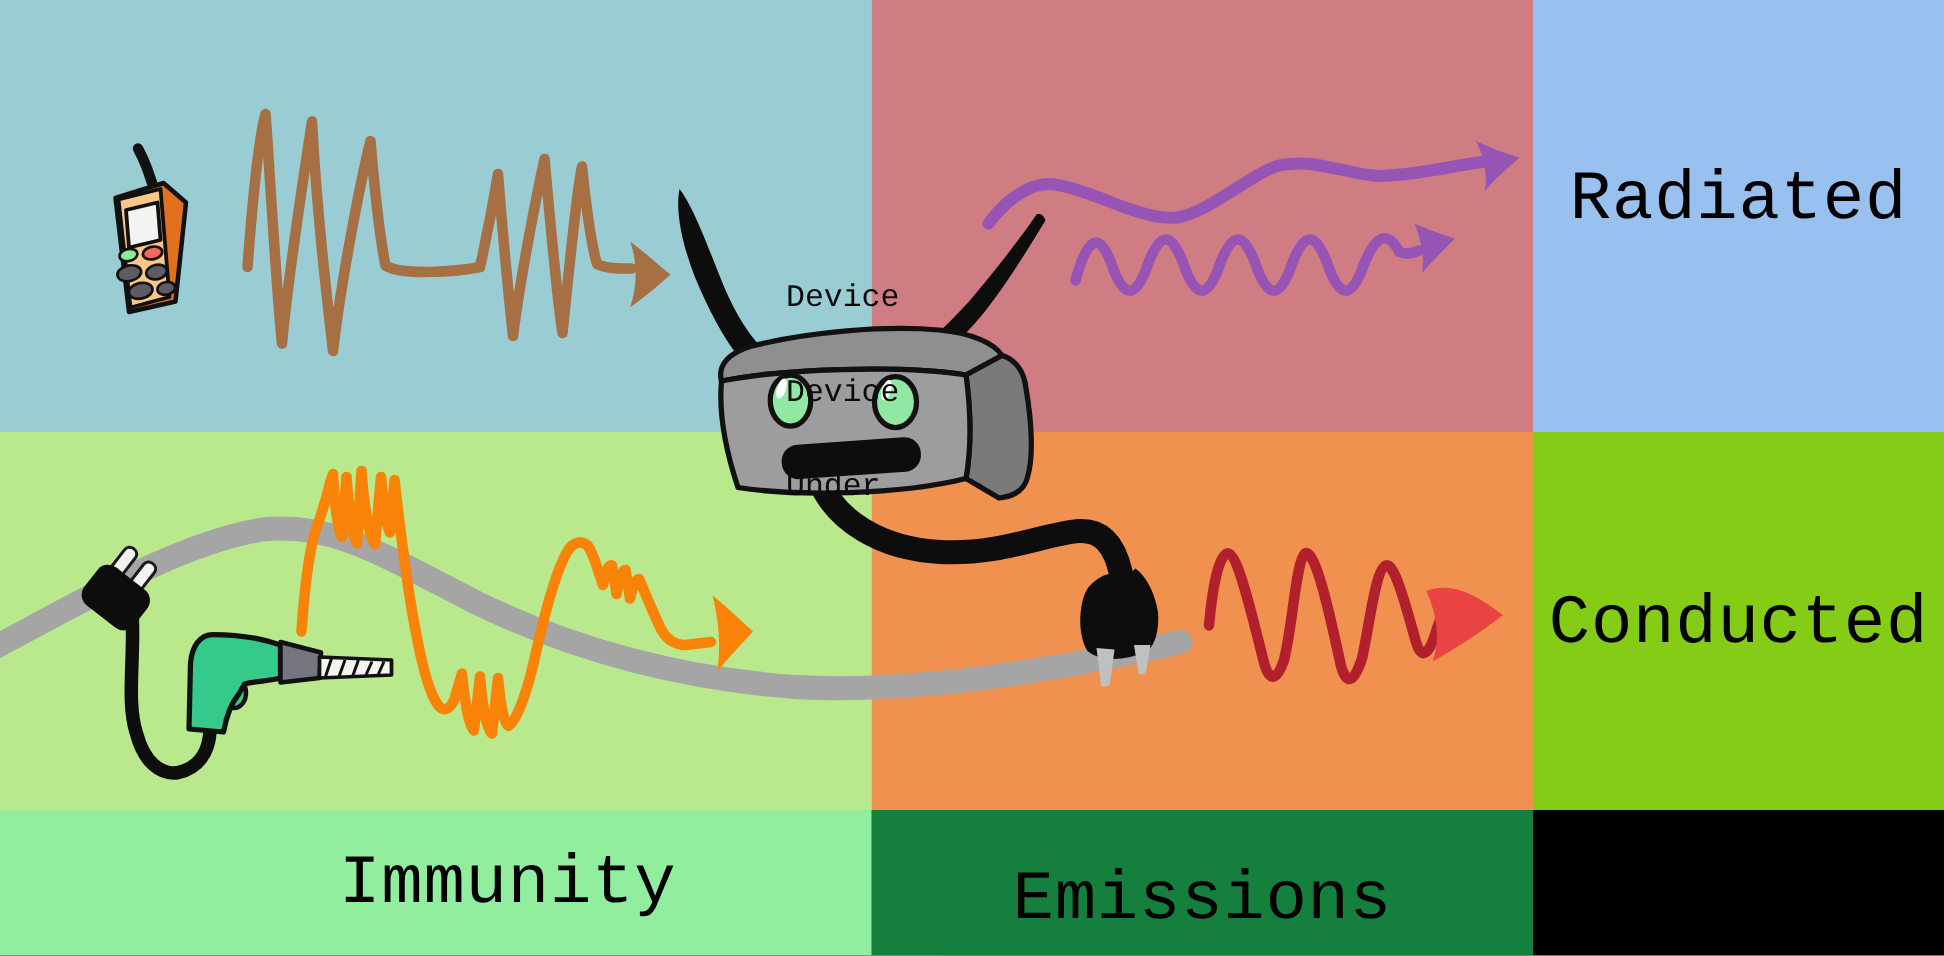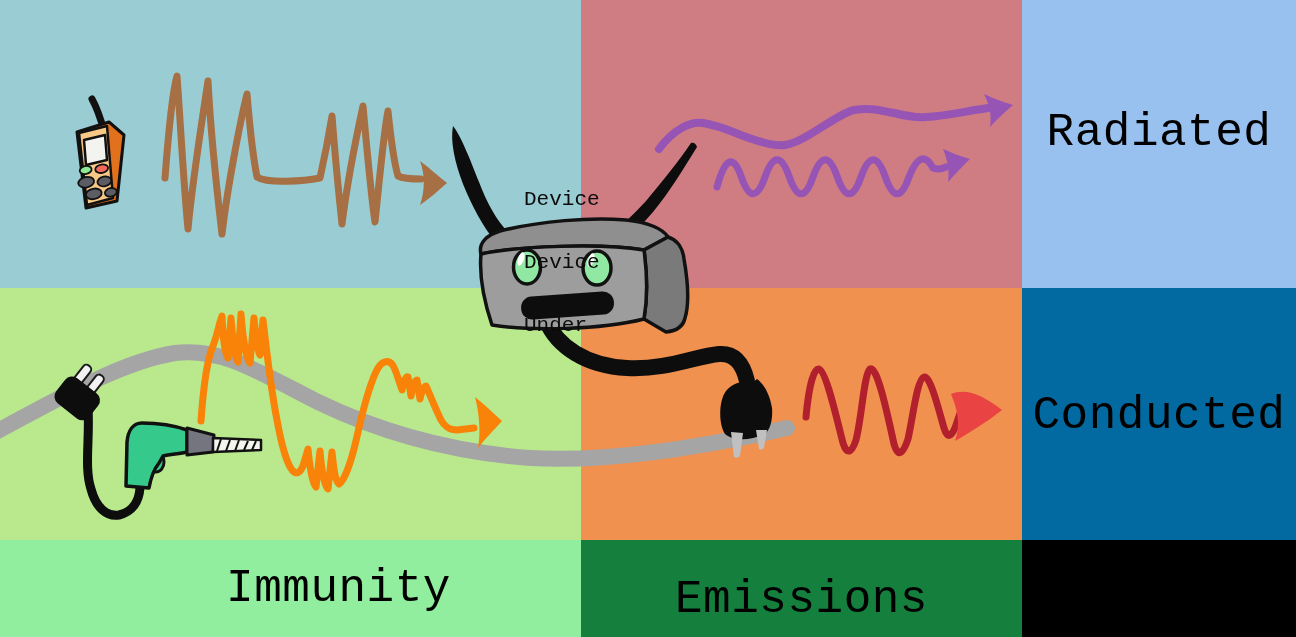--- a/index.html
+++ b/index.html
@@ -24,21 +24,21 @@
 <div class="canvas">
 
   <div class="region" style="left:0;top:0;width:581px;height:288px;background:#9acdd3;"></div>
   <div class="region" style="left:581px;top:0;width:441px;height:288px;background:#cf7d83;"></div>
   <div class="region panel-label" style="left:1022px;top:0;width:274px;height:288px;background:#98c1f0;padding-bottom:22px;box-sizing:border-box;">
     <span>Radiated</span>
   </div>
 
   <div class="region" style="left:0;top:288px;width:581px;height:252px;background:#b9e98c;"></div>
   <div class="region" style="left:581px;top:288px;width:441px;height:252px;background:#f1914f;"></div>
-  <div class="region panel-label" style="left:1022px;top:288px;width:274px;height:252px;background:#0369a1;padding-top:4px;box-sizing:border-box;">
+  <div class="region panel-label" style="left:1022px;top:288px;width:274px;height:252px;background:#84cc16;padding-top:4px;box-sizing:border-box;">
     <span>Conducted</span>
   </div>
 
   <div class="region panel-label" style="left:0;top:540px;width:581px;height:97px;background:#90ee9e;padding-left:48px;">
     <span>Immunity</span>
   </div>
   <div class="region panel-label" style="left:581px;top:540px;width:441px;height:120px;background:#15803d;">
     <span>Emissions</span>
   </div>
   <div class="region" style="left:1022px;top:540px;width:274px;height:97px;background:#000;"></div>

